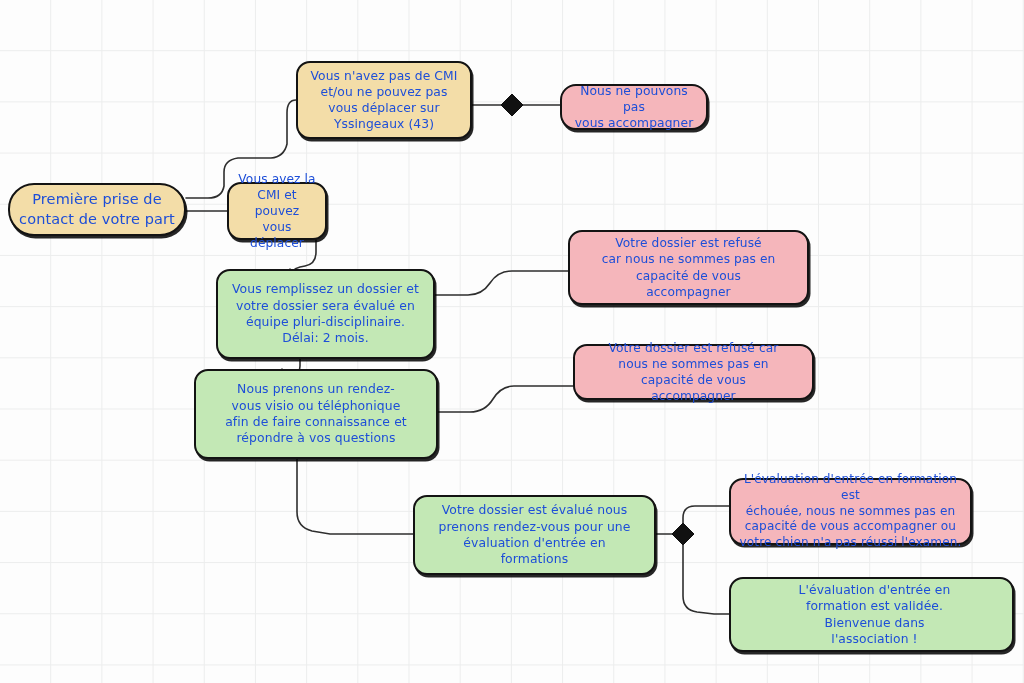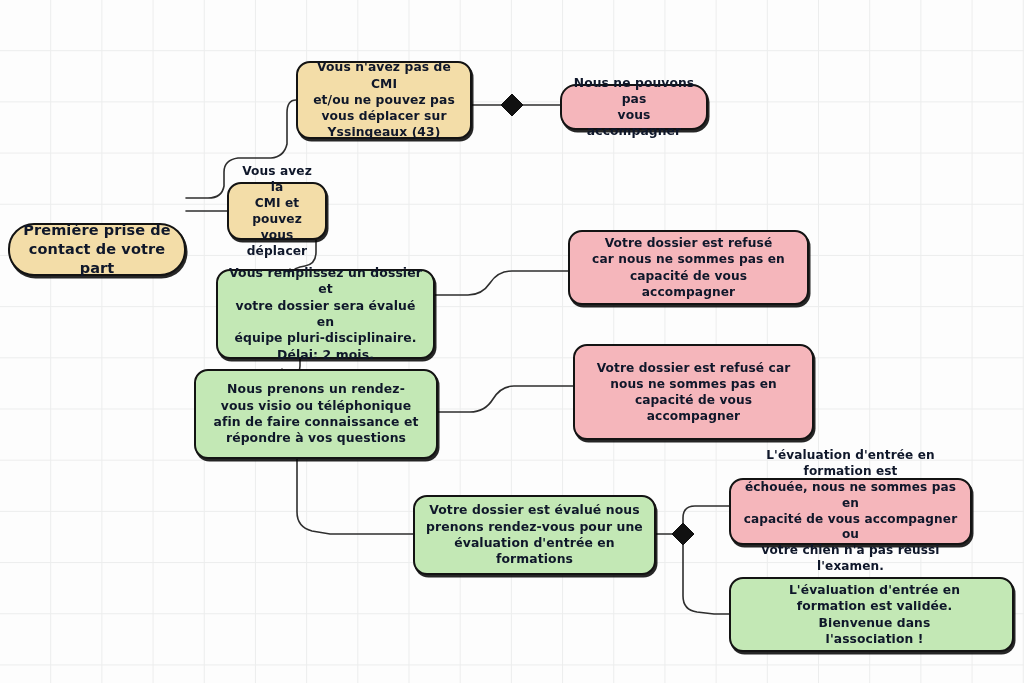--- a/index.html
+++ b/index.html
@@ -33,40 +33,40 @@
   }
   .node {
     position: absolute;
     box-sizing: border-box;
     border: 2.2px solid #131313;
     border-radius: 14px;
     display: flex;
     align-items: center;
     justify-content: center;
     text-align: center;
-    color: #0f172a;
-    font-weight: bold;
+    color: #1d4ed8;
+    font-weight: normal;
     line-height: 1.32;
     letter-spacing: 0.1px;
     white-space: pre-line;
     box-shadow: 1.5px 2.5px 0 0 rgba(0,0,0,0.85);
     padding: 4px 8px;
   }
   .fill-tan   { background: #f3dda8; }
   .fill-green { background: #c3e8b5; }
   .fill-pink  { background: #f5b6bb; }
 
-  .n-start     { left: 8px;   top: 183px; width: 178px; height: 53px;  font-size: 14.5px; border-radius: 26px; margin-top: 40px; }
+  .n-start     { left: 8px;   top: 183px; width: 178px; height: 53px;  font-size: 14.5px; border-radius: 26px; }
   .n-nocmi     { left: 296px; top: 61px;  width: 176px; height: 78px;  font-size: 12.3px; }
   .n-no-accomp { left: 560px; top: 84px;  width: 148px; height: 46px;  font-size: 12.3px; border-radius: 16px; }
   .n-hascmi    { left: 227px; top: 182px; width: 100px; height: 58px;  font-size: 12.2px; }
   .n-dossier   { left: 216px; top: 269px; width: 219px; height: 90px;  font-size: 12.4px; }
   .n-refuse1   { left: 568px; top: 230px; width: 241px; height: 75px;  font-size: 12.2px; }
   .n-rdv       { left: 194px; top: 369px; width: 244px; height: 90px;  font-size: 12.4px; }
-  .n-refuse2   { left: 573px; top: 344px; width: 241px; height: 96px;  font-size: 12.2px; }
+  .n-refuse2   { left: 573px; top: 344px; width: 241px; height: 56px;  font-size: 12.2px; }
   .n-accepte   { left: 413px; top: 495px; width: 243px; height: 80px;  font-size: 12.4px; }
   .n-echec     { left: 729px; top: 478px; width: 243px; height: 67px;  font-size: 12.1px; }
   .n-valide    { left: 729px; top: 577px; width: 285px; height: 75px;  font-size: 12.3px; padding-left: 14px; }
 </style>
 </head>
 <body>
 
 <div id="canvas">
 
   <svg id="edges" viewBox="0 0 1024 683" xmlns="http://www.w3.org/2000/svg">

